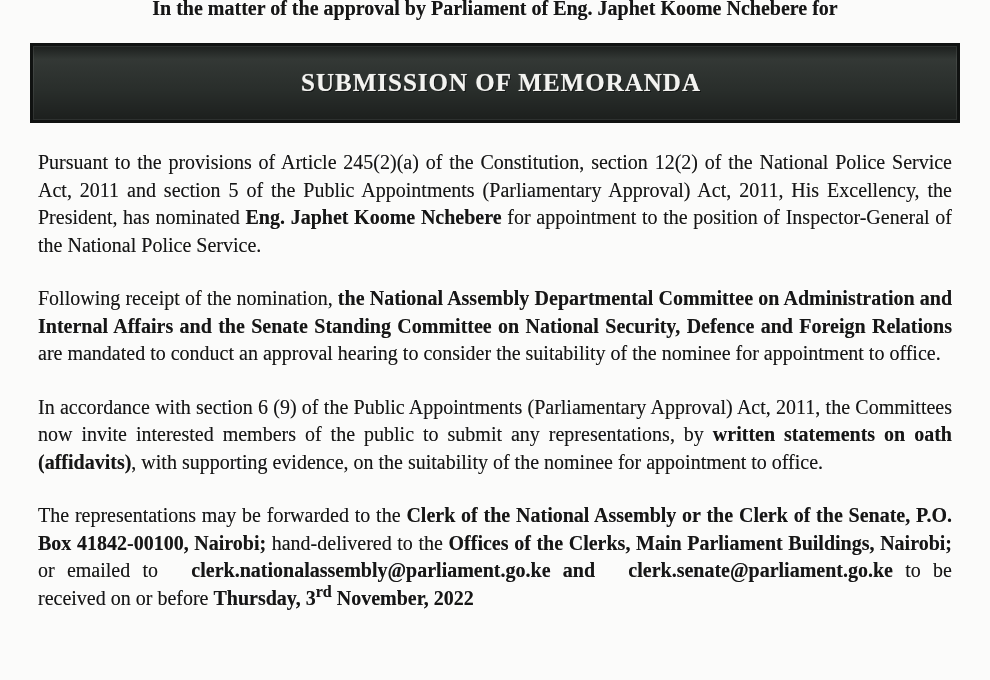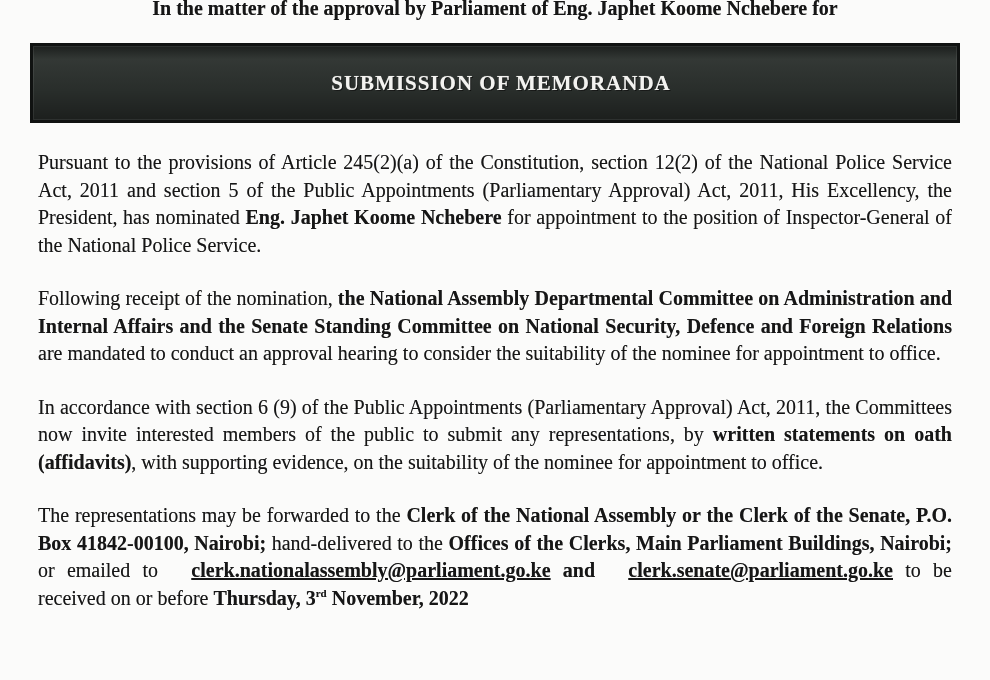--- a/index.html
+++ b/index.html
@@ -31,36 +31,36 @@
     height:74px;
     background:var(--banner_bg);
     background-image:linear-gradient(180deg, rgba(0,0,0,0.35) 0%, rgba(255,255,255,0.04) 18%, rgba(0,0,0,0.05) 60%, rgba(0,0,0,0.35) 100%);
     border:3px solid var(--banner_border);
     box-shadow:inset 0 0 0 1px rgba(255,255,255,0.08);
     display:flex;align-items:center;justify-content:center;
   }
   .banner-label{
     color:var(--banner_text);
     font-weight:bold;
-    font-size:21px;
+    font-size:25px;
     letter-spacing:1px;
     text-shadow:0 0 1px rgba(255,255,255,0.55), 1px 1px 0 rgba(0,0,0,0.7);
     margin-left:12px;
   }
   .body-text p{
     margin:26px 0 0 0;
     font-size:20px;
     line-height:27.5px;
     text-align:justify;
     text-shadow:0 0 0.5px rgba(0,0,0,0.4);
   }
   .seg{font-weight:normal;}
   .seg.bold{font-weight:bold;}
-  .seg.underline{text-decoration:underline;margin-left:21px;}
-  .seg.sup{vertical-align:super;font-size:11px;line-height:0;}
+  .seg.underline{margin-left:21px;}
+  .seg.sup{vertical-align:super;font-size:16px;line-height:0;}
 </style>
 </head>
 <body>
 
 <div class="page">
 
   <div class="doc-header">
     <div>In the matter of the approval by Parliament of Eng. Japhet Koome Nchebere for</div>
   </div>
 

